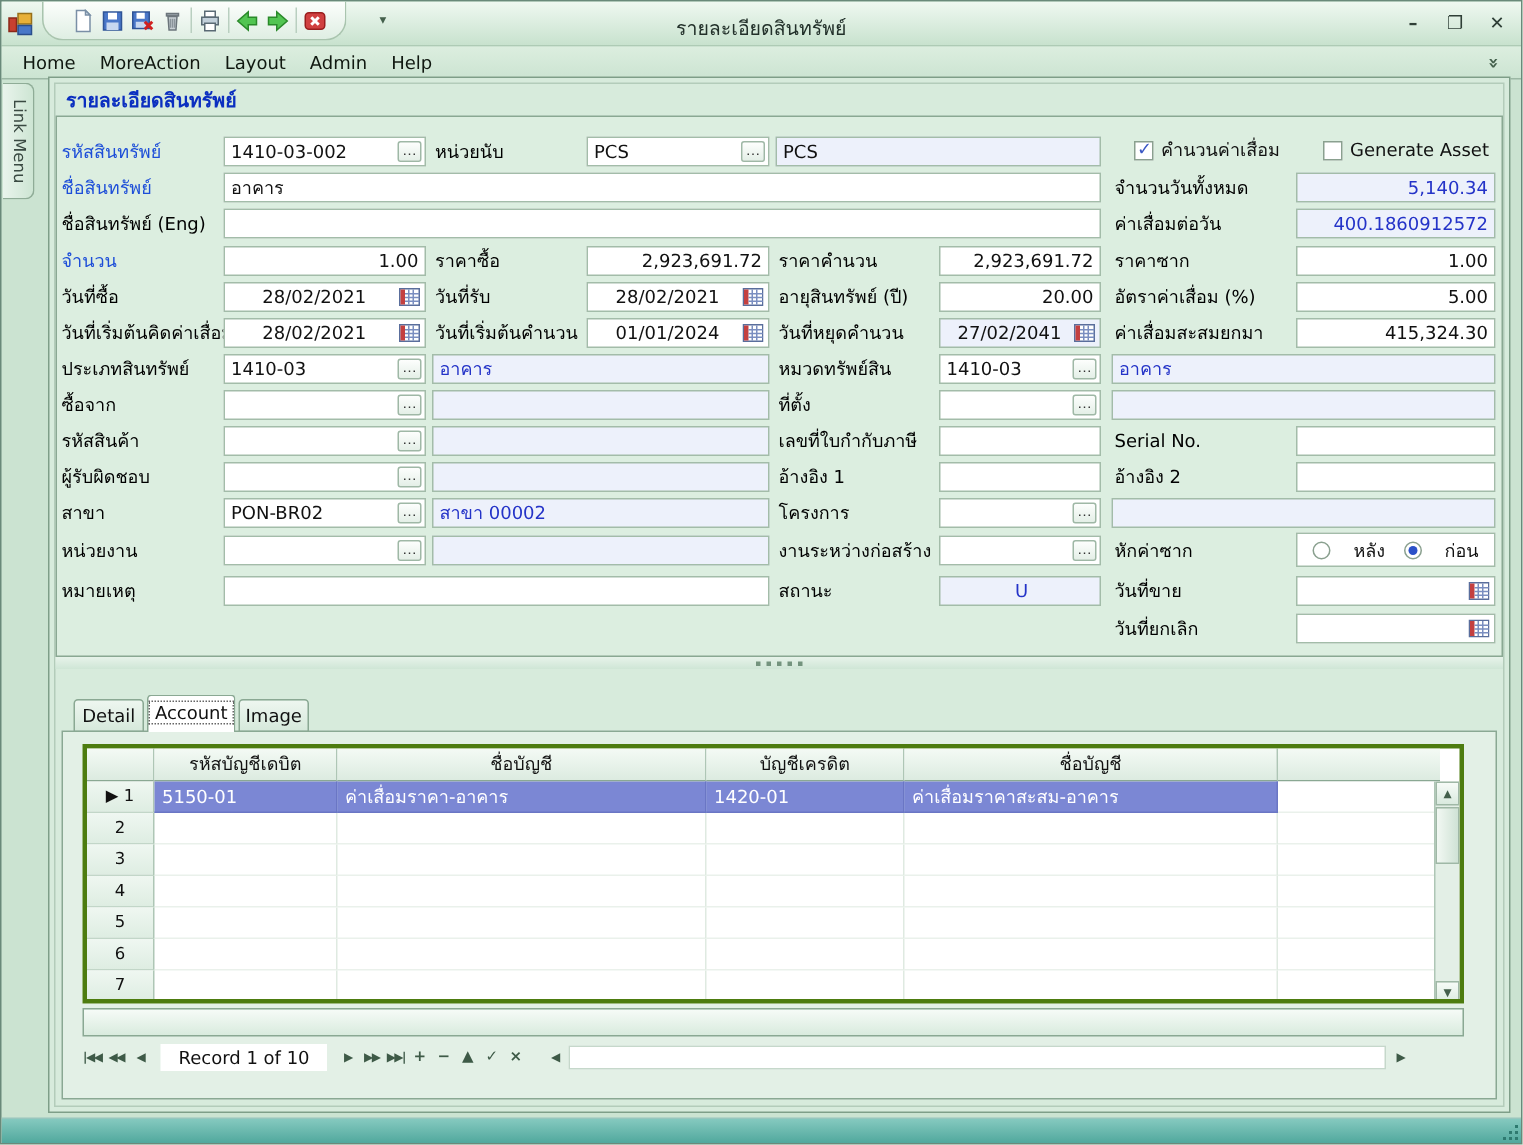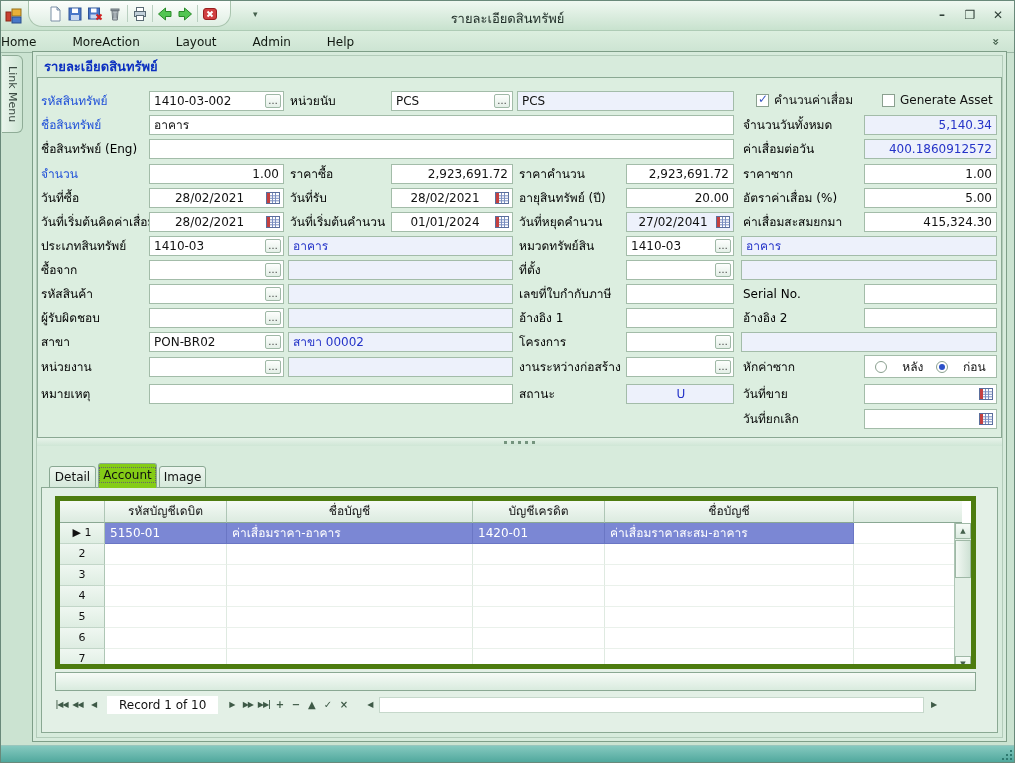--- a/index.html
+++ b/index.html
@@ -20,21 +20,21 @@
   .qat-more { position:absolute; left:252px; top:8px; font-size:9px; color:#44604C; }
   .wtitle { position:absolute; left:50%; top:7px; transform:translateX(-50%);
             font-size:13px; color:#22302A; }
   .winbtns { position:absolute; right:6px; top:5px; display:flex; gap:8px; }
   .winbtn { width:20px; height:18px; text-align:center; line-height:18px;
             font-size:12px; color:#2F3F37; font-weight:bold; }
 
   
   .menubar { position:absolute; left:0; top:30px; width:100%; height:22px;
              background:linear-gradient(#DCEEDF,#CCE4D2); border-bottom:1px solid #9CB8A5;
-             display:flex; align-items:center; padding-left:0; gap:36px; }
+             display:flex; align-items:center; padding-left:14px; gap:16px; }
   .menuitem { color:#101810; }
   .menu-ovf { margin-left:auto; margin-right:14px; transform:rotate(90deg);
               color:#44604C; font-weight:bold; }
 
   
   .linkmenu { position:absolute; left:1px; top:54px; width:21px; height:78px;
               background:linear-gradient(90deg,#E9F4EC,#CDE5D3); border:1px solid #8FAC97;
               border-left:none; border-radius:0 6px 6px 0; writing-mode:vertical-rl;
               text-align:center; font-size:11px; color:#3A4A42; line-height:19px; }
 
@@ -79,27 +79,27 @@
         background:#fff; position:relative; }
   .rb.on::after { content:""; position:absolute; left:2px; top:2px; width:6px; height:6px;
                   border-radius:50%; background:#2B50C8; }
 
   
   .tabpage { position:absolute; left:40px; top:486px; width:957px; height:246px;
              background:#E3F0E6; border:1px solid #8AA893; z-index:1; }
   .tab { position:absolute; top:465px; height:22px; z-index:2; text-align:center;
          line-height:20px; background:linear-gradient(#EEF6F0,#D6E9DB);
          border:1px solid #8AA893; border-radius:3px 3px 0 0; }
-  .tab.active { top:462px; height:25px; background:#84cc16; border-bottom:none; z-index:3;
+  .tab.active { top:462px; height:25px; background:#ffffff; border-bottom:none; z-index:3;
                 line-height:23px;text-align:center; }
   .tab.active .tlabel { outline:1px dotted #666; padding:0 3px; }
 
   
   .grid { position:absolute; left:54px; top:495px; width:921px; height:173px;
-          background:#fff; border:5px solid #4d7c0f; overflow:hidden; z-index:2; }
+          background:#fff; border:3px solid #4d7c0f; overflow:hidden; z-index:2; }
   .ghead { display:flex; height:22px; }
   .ghcell { background:linear-gradient(#F4FAF5,#DCEBE0); border-right:1px solid #AEC6B5;
             border-bottom:1px solid #8AA893; text-align:center; line-height:21px; }
   .grow { display:flex; height:21px; }
   .gind { width:45px; flex:none; background:linear-gradient(#EFF7F1,#DEEDE2);
           border-right:1px solid #AEC6B5; border-bottom:1px solid #C2D6C8;
           text-align:center; font-size:11px; line-height:20px; }
   .gcell { border-right:1px solid #DFEAE1; border-bottom:1px solid #EAF1EB;
            line-height:20px; padding:0 5px; white-space:nowrap; overflow:hidden; }
   .c0 { width:122px; flex:none; } .c1 { width:246px; flex:none; }

